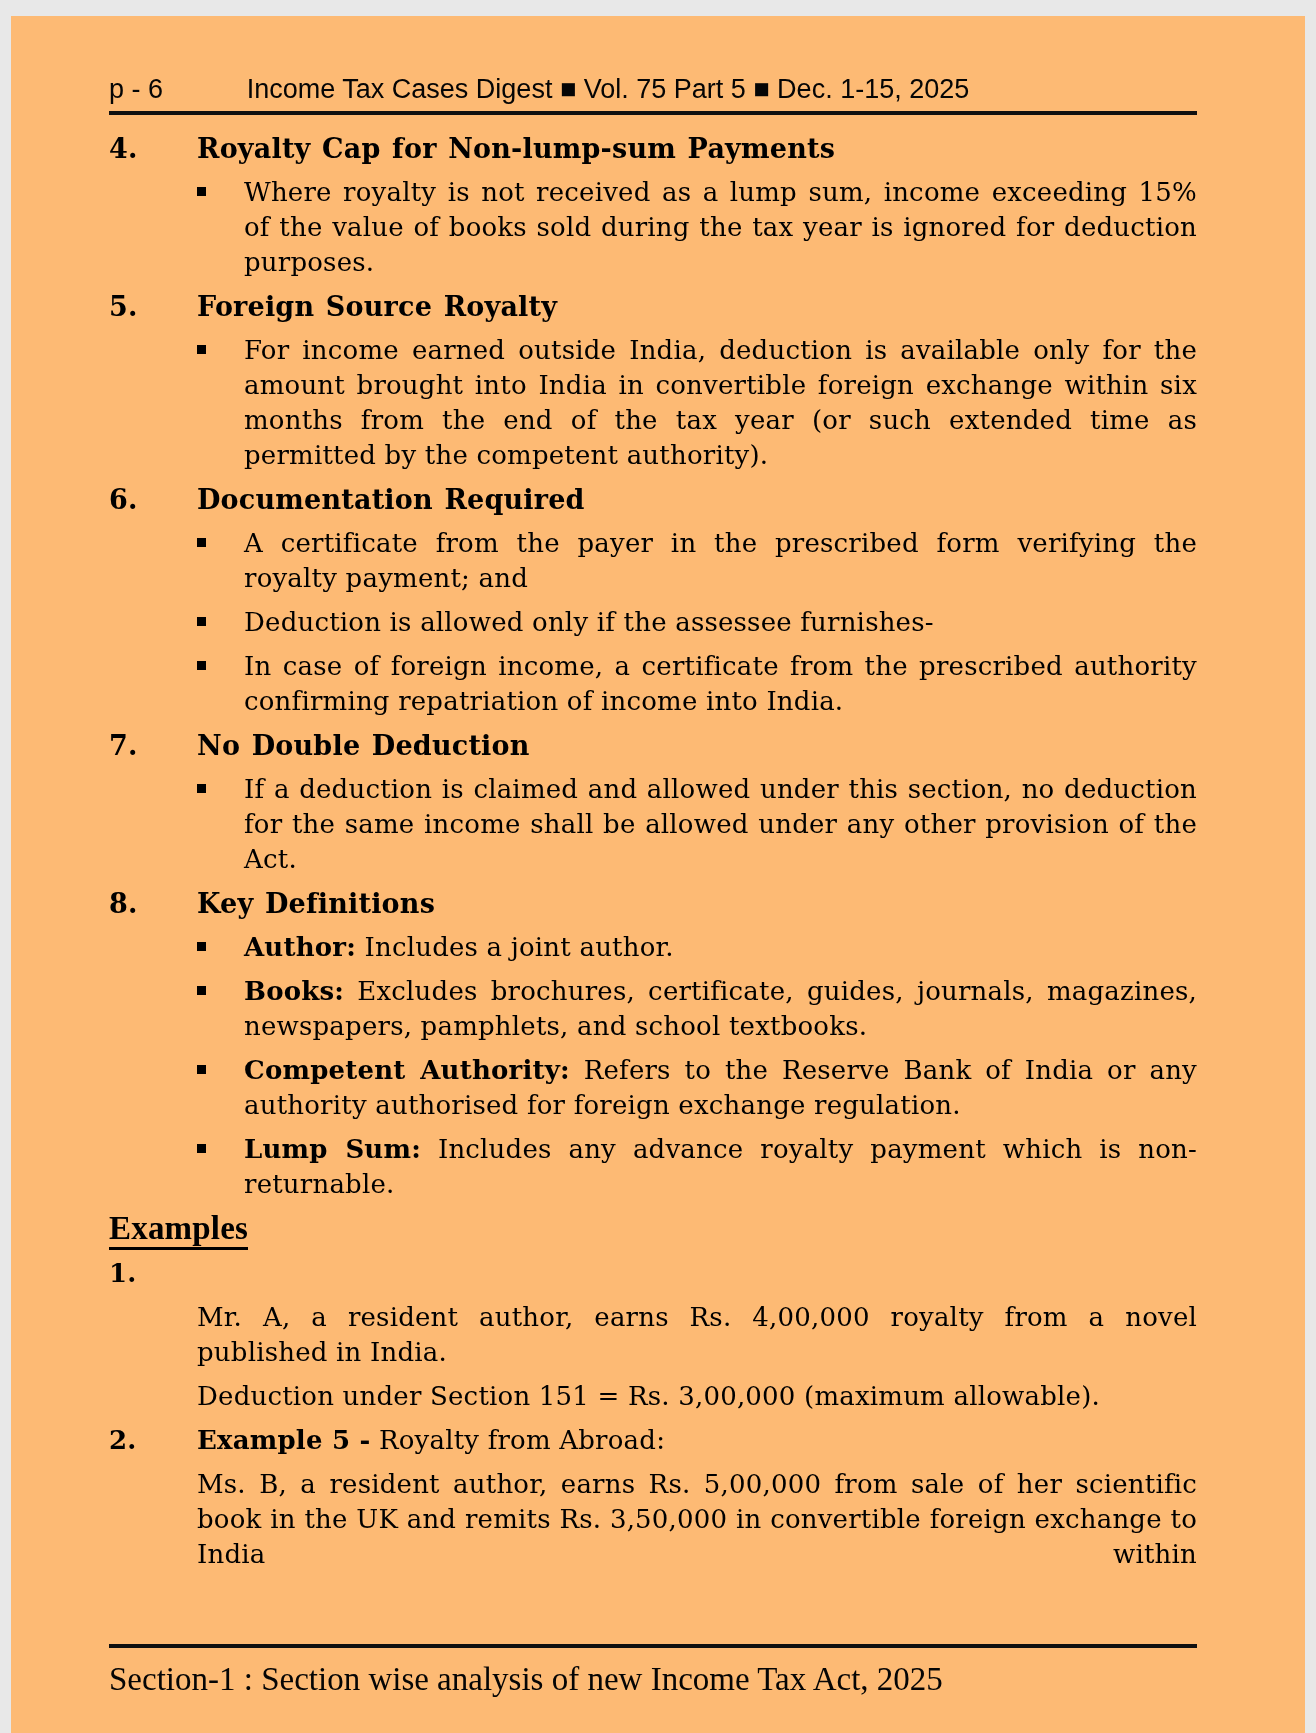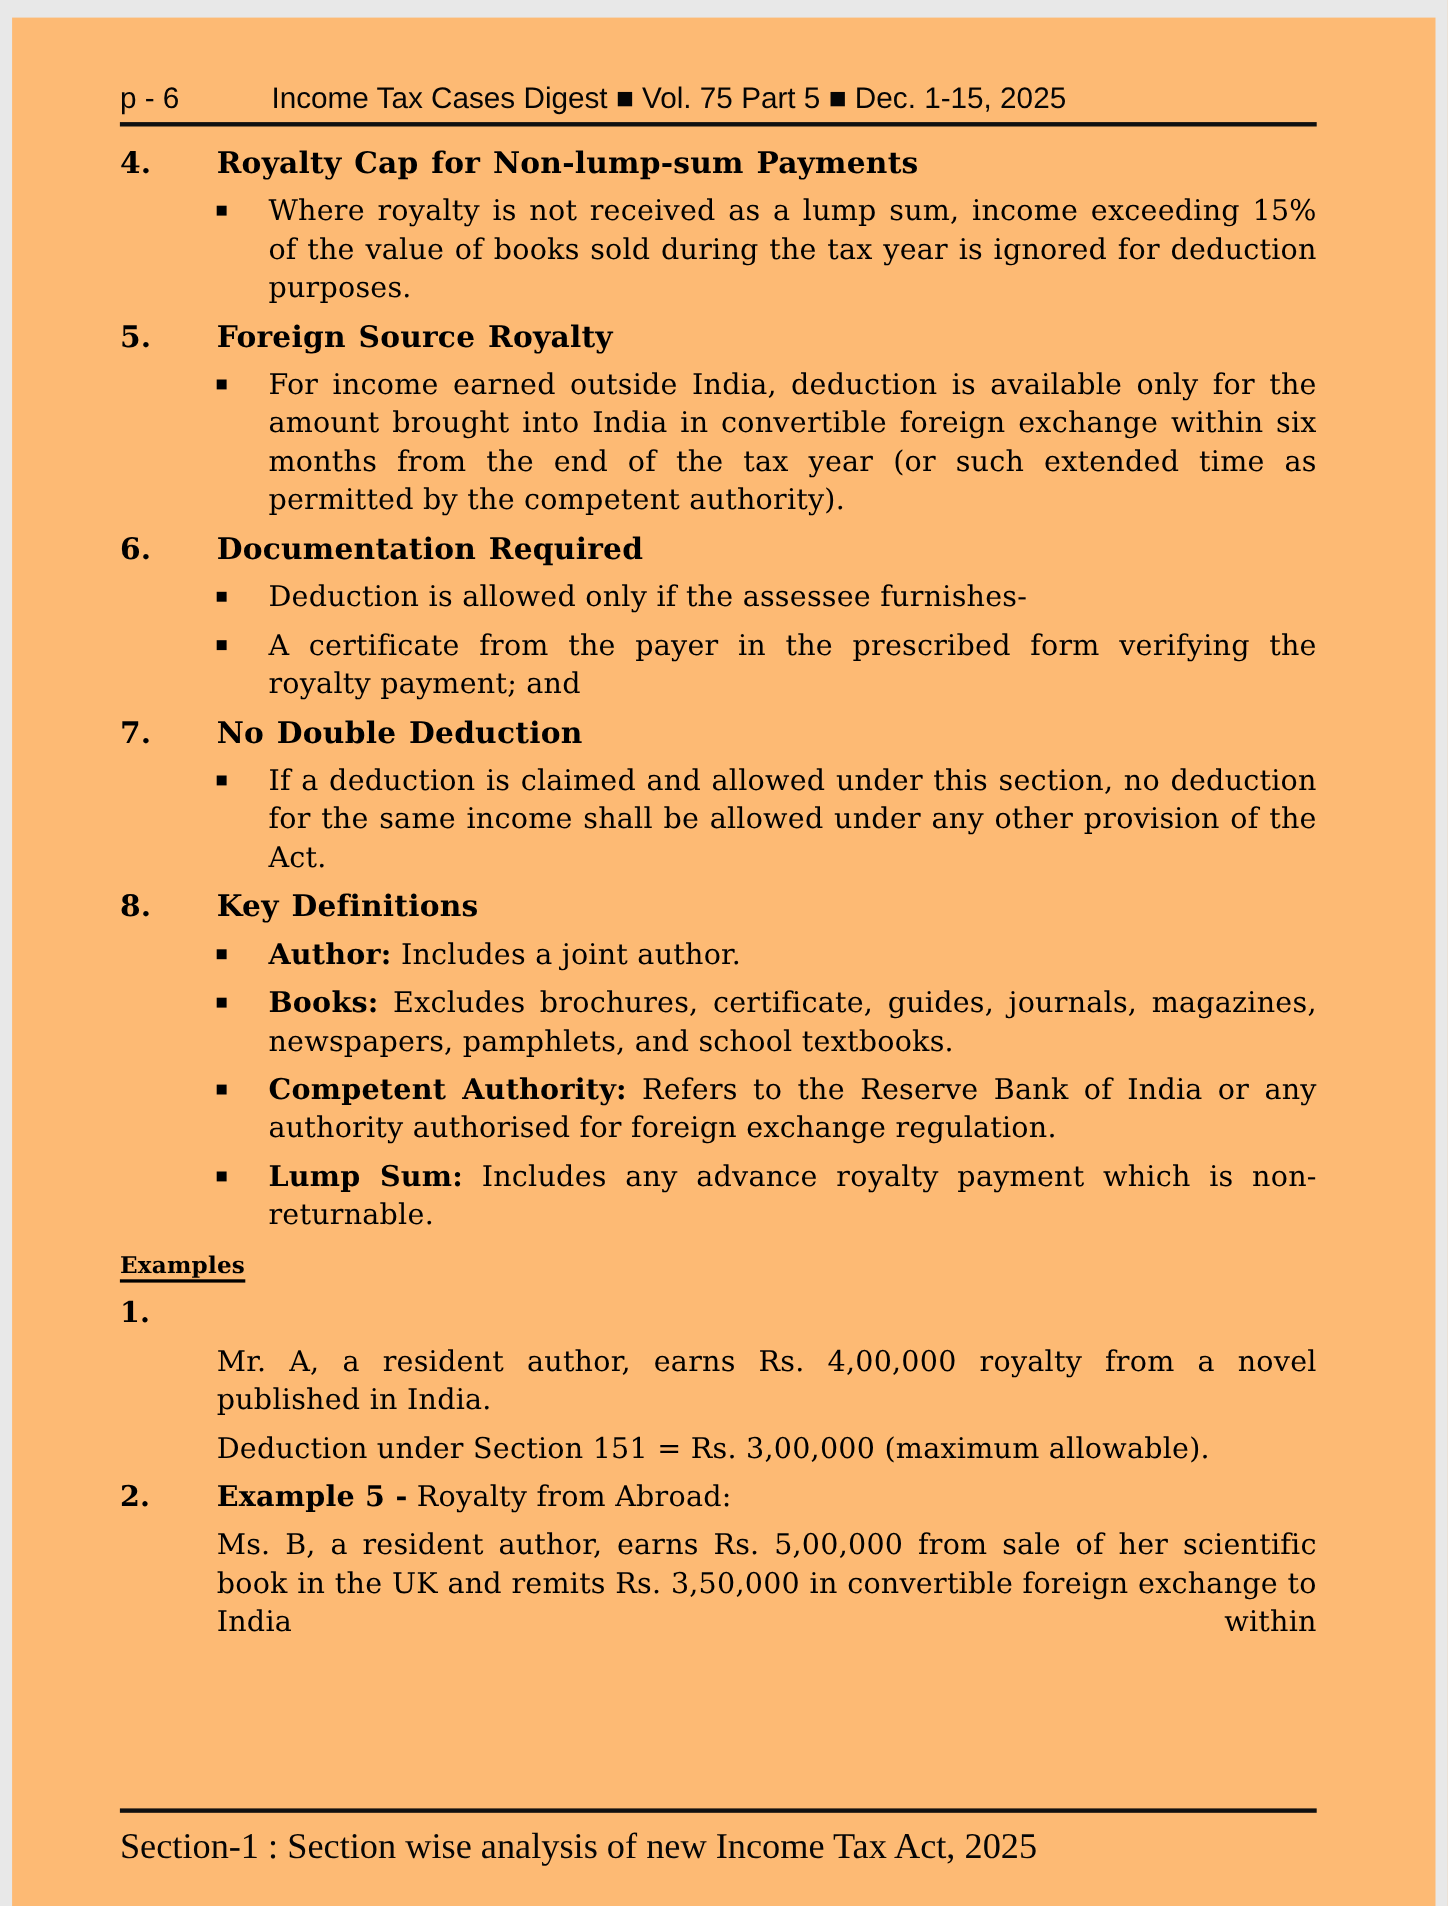--- a/index.html
+++ b/index.html
@@ -29,21 +29,21 @@
   .bodytext { margin-top:16px; font-size:26px; line-height:35px; letter-spacing:0.2px; }
   .sec-head { display:flex; font-weight:bold; font-size:27px; margin:2px 0 9px 0; word-spacing:2px; }
   .sec-head .num { flex:none; width:88px; }
   .bullet { display:flex; margin:0 0 9px 88px; }
   .bcell { flex:none; width:47px; padding-top:12px; }
   .bsq { display:block; width:9px; height:9px; background:#000; }
   .btext { flex:1; margin:0; text-align:justify; }
   .b { font-weight:bold; }
   .para { margin:0 0 9px 88px; text-align:justify; }
   .para.cont { text-align-last:justify; }
-  .examples-h { font-weight:bold; font-size:21px; margin:4px 0 10px 0; }
+  .examples-h { font-weight:bold; font-size:33px; margin:4px 0 10px 0;font-family:Liberation Serif, serif; }
   .examples-h .ul { border-bottom:3px solid #000; padding-bottom:1px; }
   .ex-head { display:flex; margin:2px 0 9px 0; }
   .ex-head .num { flex:none; width:88px; font-weight:bold; }
 
   
   .ftr { position:absolute; left:98px; right:108px; top:1628px; }
   .frule { height:4px; background:#101010; }
   .ftext { margin-top:13px; font-family:"Liberation Serif", serif; font-size:33px; color:#050505; }
 </style>
 </head>
@@ -88,27 +88,33 @@
 
       <div class="section">
         <div class="sec-head">
           <span class="num">6.</span>
           <span class="stitle">Documentation Required</span>
         </div>
         <div class="bullet">
           <span class="bcell">
               <span class="bsq"></span>
             </span>
+          <p class="btext">A certificate from the payer in the prescribed form verifying the royalty payment; and</p>
+        </div>
+        <div class="bullet">
+          <span class="bcell">
+              <span class="bsq"></span>
+            </span>
           <p class="btext">Deduction is allowed only if the assessee furnishes-</p>
         </div>
         <div class="bullet">
           <span class="bcell">
               <span class="bsq"></span>
             </span>
-          <p class="btext">A certificate from the payer in the prescribed form verifying the royalty payment; and</p>
+          <p class="btext">In case of foreign income, a certificate from the prescribed authority confirming repatriation of income into India.</p>
         </div>
       </div>
 
       <div class="section">
         <div class="sec-head">
           <span class="num">7.</span>
           <span class="stitle">No Double Deduction</span>
         </div>
         <div class="bullet">
           <span class="bcell">

